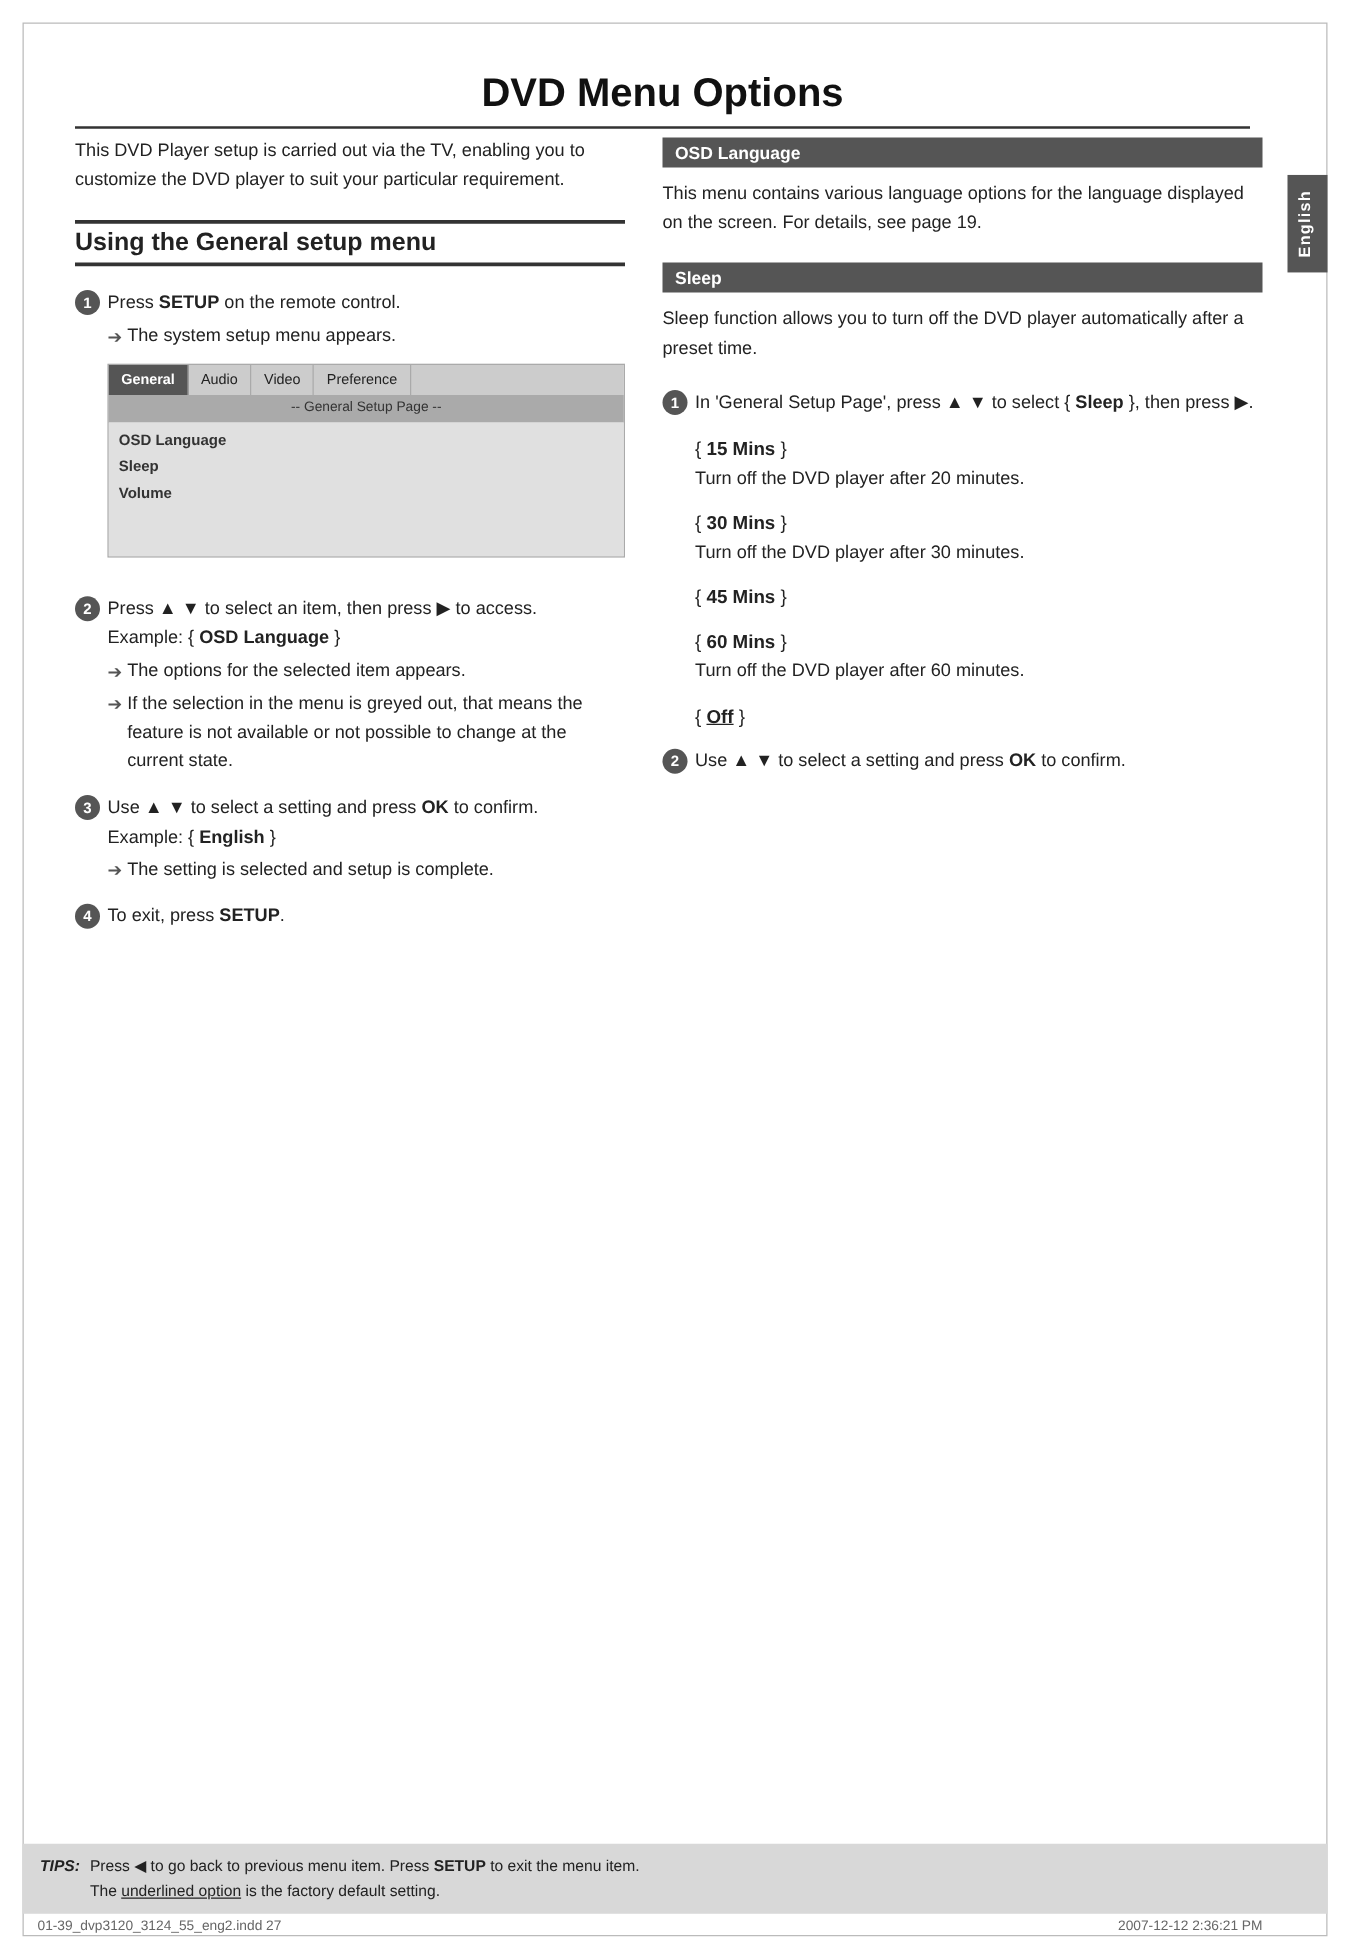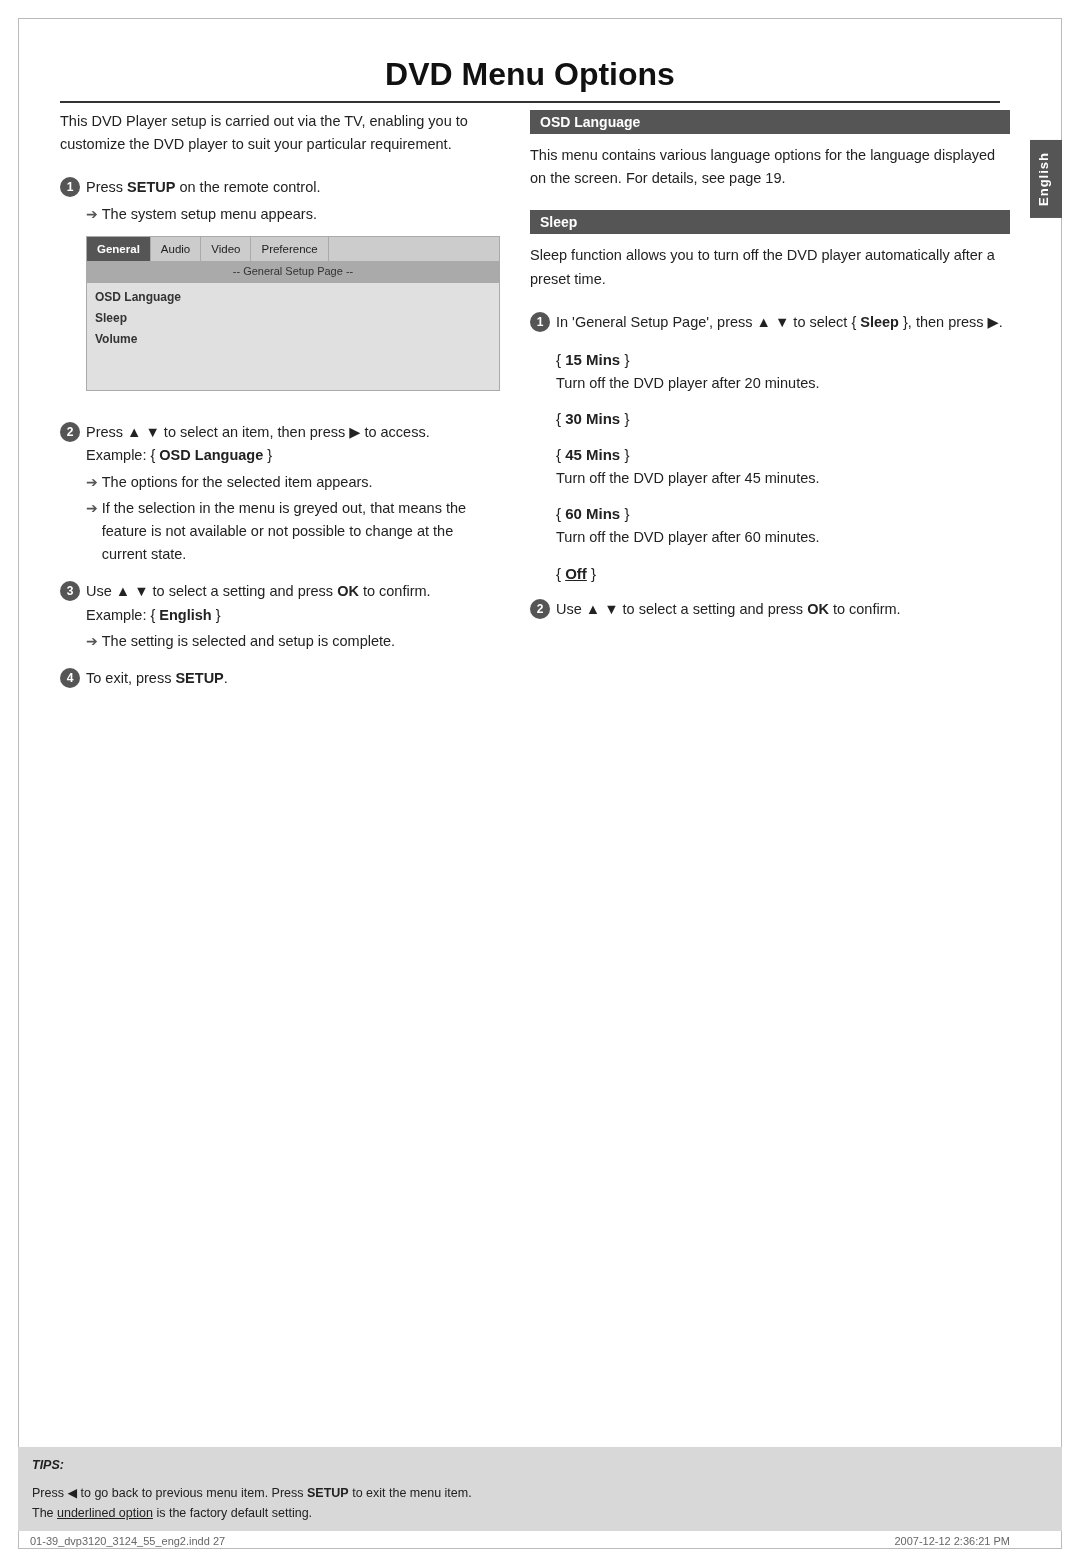--- a/index.html
+++ b/index.html
@@ -207,21 +207,20 @@
       bottom: 36px;
       left: 18px;
       right: 18px;
       background: #d8d8d8;
       padding: 8px 14px;
       font-size: 12.5px;
       line-height: 1.6;
       display: flex;
       gap: 8px;
       align-items: flex-start;
-      flex-direction: column;
     }
 
     .tips-label {
       font-weight: bold;
       font-style: italic;
       white-space: nowrap;
     }
 
     .underline-text {
       text-decoration: underline;
@@ -264,20 +263,21 @@
 <div class="sidebar-tab">
   <span>English</span>
 </div>
 
 <div class="page-title">DVD Menu Options</div>
 
 <div class="left-col">
 
   <p class="intro-text">This DVD Player setup is carried out via the TV, enabling you to customize the DVD player to suit your particular requirement.</p>
 
+  <div class="section-heading">Using the General setup menu</div>
 
   <div class="step-block">
     <div class="step-num">1</div>
     <div class="step-content">
       <span>Press <b>SETUP</b> on the remote control.</span>
       <div class="arrow-item">
         <span class="arrow">➔</span>
         <span>The system setup menu appears.</span>
       </div>
 
@@ -361,25 +361,25 @@
 
   <div style="margin-left: 26px;">
 
     <div class="sub-item">
       <div class="sub-item-title">{ <b>15 Mins</b> }</div>
       <div>Turn off the DVD player after 20 minutes.</div>
     </div>
 
     <div class="sub-item">
       <div class="sub-item-title">{ <b>30 Mins</b> }</div>
+      <div>Turn off the DVD player after 30 minutes.</div>
     </div>
 
     <div class="sub-item">
       <div class="sub-item-title">{ <b>45 Mins</b> }</div>
-      <div>Turn off the DVD player after 45 minutes.</div>
     </div>
 
     <div class="sub-item">
       <div class="sub-item-title">{ <b>60 Mins</b> }</div>
       <div>Turn off the DVD player after 60 minutes.</div>
     </div>
 
     <div class="sub-item">
       <div class="sub-item-title">{ <u><b>Off</b></u> }</div>
     </div>

